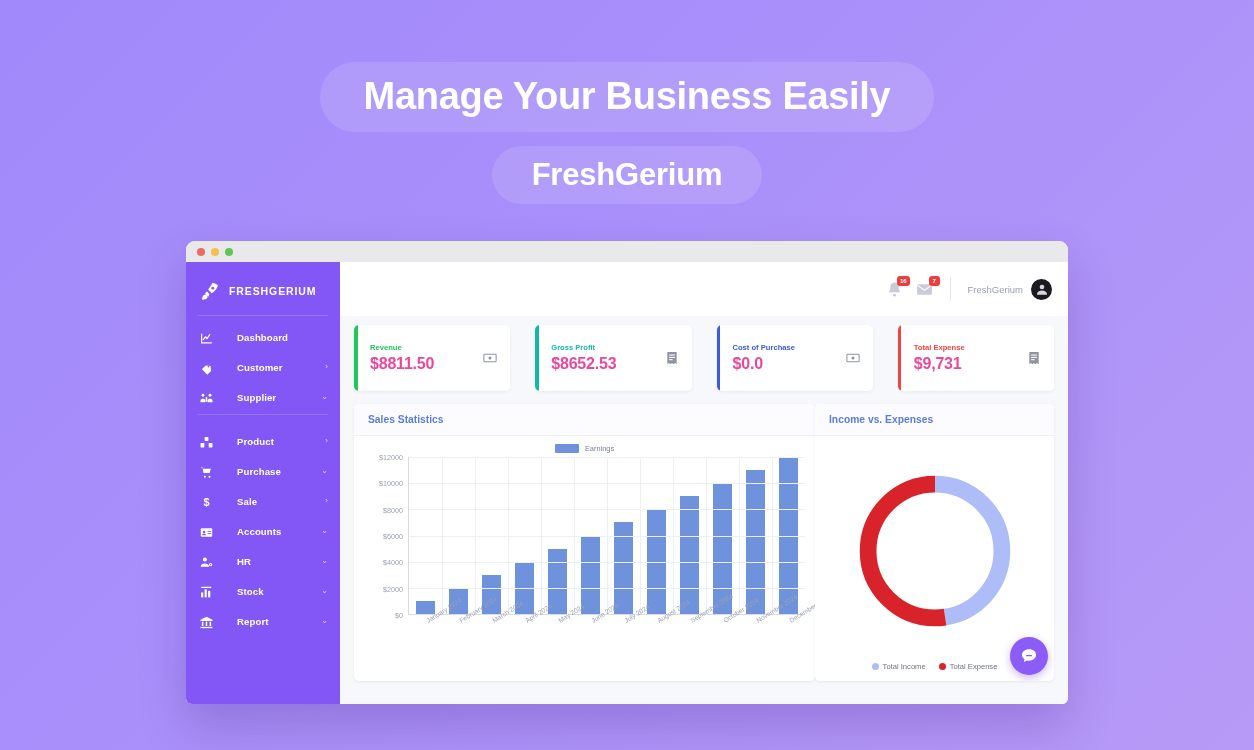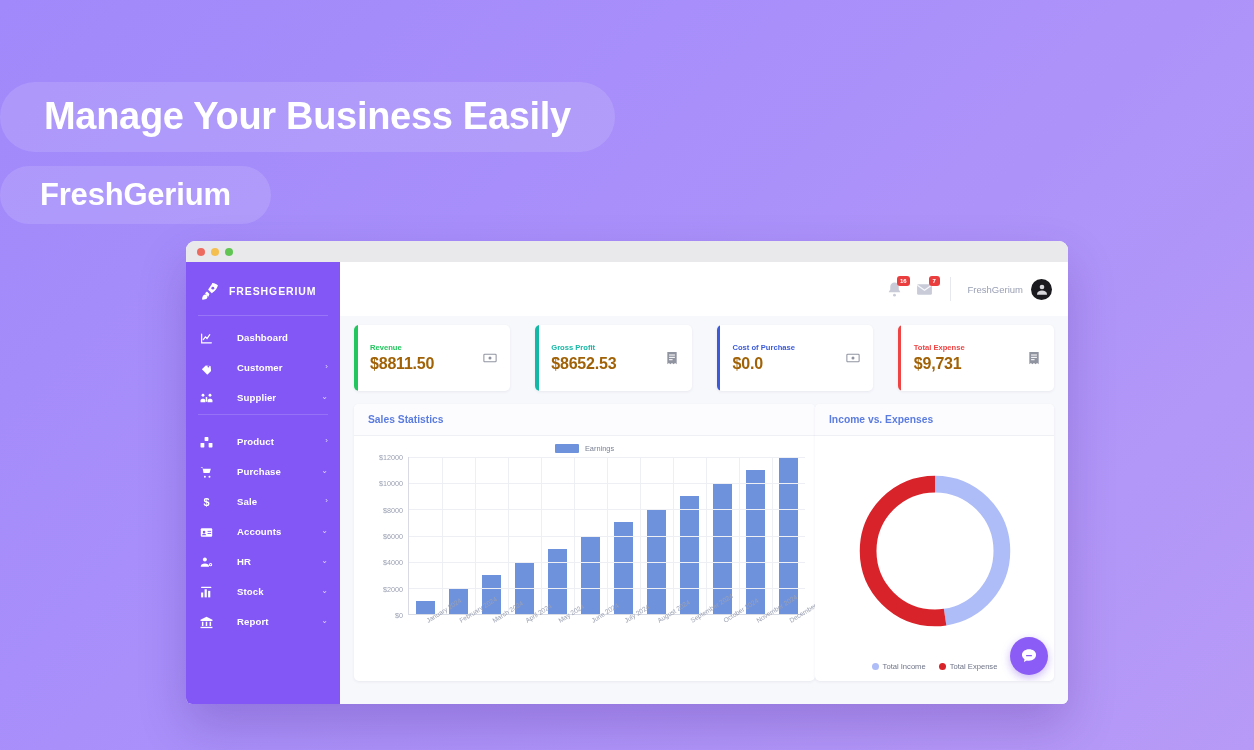--- a/index.html
+++ b/index.html
@@ -7,21 +7,21 @@
     width: 1254px; height: 750px;
     overflow: hidden;
     font-family: "Liberation Sans", sans-serif;
   }
   body {
     background: linear-gradient(135deg, #a189fb 0%, #a88ffa 40%, #b79af7 100%);
     position: relative;
   }
 
   
-  .hero { width: 100%; padding-top: 82px; }
+  .hero { width: 100%; padding-top: 62px; text-align: center; }
   .hero-pill {
     display: inline-block;
     background: rgba(255,255,255,0.13);
     border-radius: 40px;
     padding: 14px 44px;
   }
   .hero-title {
     font-size: 38px; font-weight: 700; color: #ffffff;
     letter-spacing: -0.3px; line-height: 1.1; white-space: nowrap;
   }
@@ -115,21 +115,21 @@
   .card {
     flex: 1; background: #fff; border-radius: 5px;
     height: 66px; position: relative;
     box-shadow: 0 1px 3px rgba(40,30,90,0.07);
     display: flex; align-items: center;
     padding: 0 13px 0 16px; overflow: hidden;
   }
   .card-accent { position: absolute; left: 0; top: 0; bottom: 0; width: 3.5px; }
   .card-text { flex: 1; }
   .card-label { font-size: 7.6px; font-weight: 600; margin-bottom: 3px; }
-  .card-value { font-size: 16px; font-weight: 600; color: #a16207; letter-spacing: -0.2px; }
+  .card-value { font-size: 16px; font-weight: 600; color: #ec4899; letter-spacing: -0.2px; }
   .card-icon { width: 14px; height: 14px; opacity: .75; }
   .card-icon svg { width: 14px; height: 14px; display: block; }
 
   
   .panels { display: flex; margin-top: 13px; }
   .panel {
     background: #fff; border-radius: 5px;
     box-shadow: 0 1px 3px rgba(40,30,90,0.07);
     display: flex; flex-direction: column; overflow: hidden;
   }

